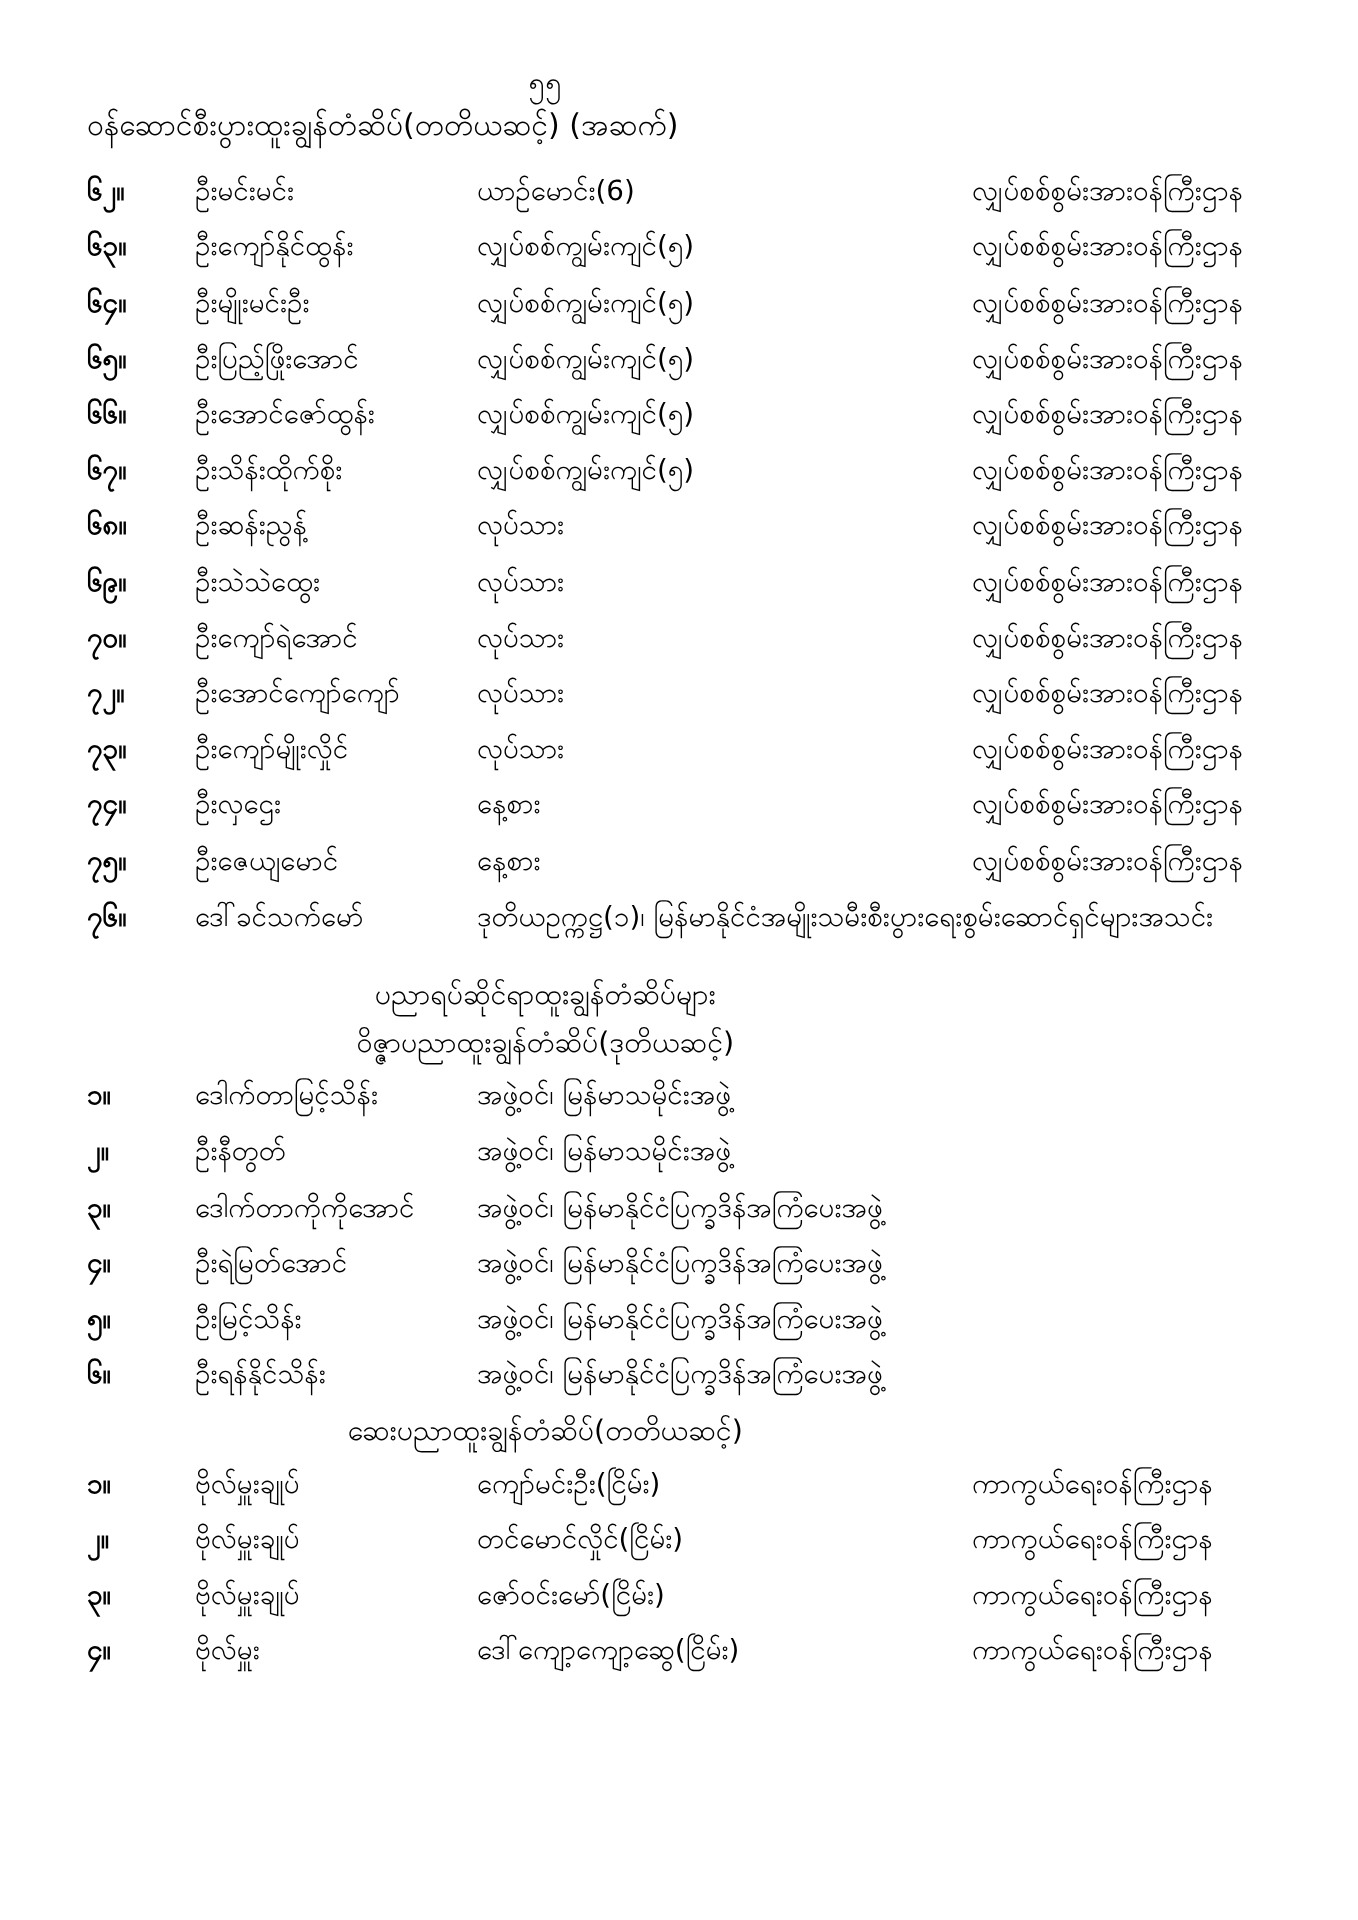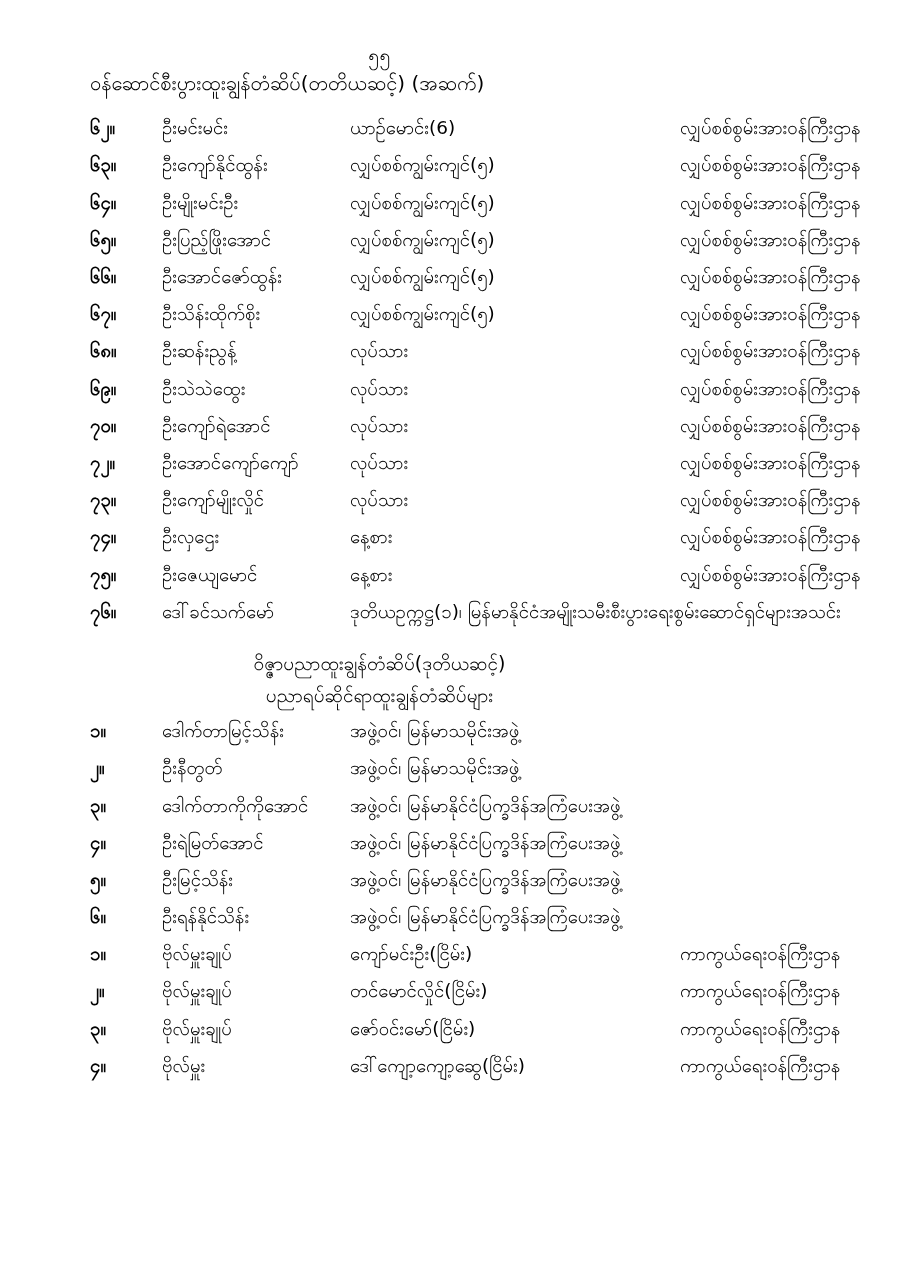--- a/index.html
+++ b/index.html
@@ -11,21 +11,21 @@
     width: 905px;
     min-height: 1280px;
     font-family: "DejaVu Sans", "Liberation Sans", sans-serif;
     color: #000000;
   }
   .page {
     position: relative;
     width: 727px;
     min-height: 1280px;
     box-sizing: border-box;
-    padding: 44px 58px 20px 90px;
+    padding: 44px 58px 20px 58px;
   }
   .page-number {
     text-align: center;
     font-size: 19px;
     line-height: 1.25;
     margin: 0 0 2px 0;
     letter-spacing: 0.5px;
   }
   .doc-title {
     text-align: left;
@@ -172,22 +172,22 @@
         <td class="col-dept"></td>
       </tr>
       <tr>
         <td class="col-no"></td>
         <td class="col-name"></td>
         <td class="col-role-wide" colspan="2"></td>
       </tr>
     </tbody>
   </table>
 
+  <div class="section-heading">ပညာရပ်ဆိုင်ရာထူးချွန်တံဆိပ်များ</div>
   <div class="section-heading">ဝိဇ္ဇာပညာထူးချွန်တံဆိပ်(ဒုတိယဆင့်)</div>
-  <div class="section-heading">ပညာရပ်ဆိုင်ရာထူးချွန်တံဆိပ်များ</div>
 
   <table class="listing">
     <tbody>
       <tr>
         <td class="col-no">၁။</td>
         <td class="col-name">ဒေါက်တာမြင့်သိန်း</td>
         <td class="col-role-wide" colspan="2">အဖွဲ့ဝင်၊ မြန်မာသမိုင်းအဖွဲ့</td>
       </tr>
       <tr>
         <td class="col-no">၂။</td>
@@ -210,20 +210,21 @@
         <td class="col-role-wide" colspan="2">အဖွဲ့ဝင်၊ မြန်မာနိုင်ငံပြက္ခဒိန်အကြံပေးအဖွဲ့</td>
       </tr>
       <tr>
         <td class="col-no">၆။</td>
         <td class="col-name">ဦးရန်နိုင်သိန်း</td>
         <td class="col-role-wide" colspan="2">အဖွဲ့ဝင်၊ မြန်မာနိုင်ငံပြက္ခဒိန်အကြံပေးအဖွဲ့</td>
       </tr>
     </tbody>
   </table>
 
+  <div class="section-heading">ဆေးပညာထူးချွန်တံဆိပ်(တတိယဆင့်)</div>
 
   <table class="listing">
     <tbody>
       <tr>
         <td class="col-no">၁။</td>
         <td class="col-name">ဗိုလ်မှူးချုပ်</td>
         <td class="col-role">ကျော်မင်းဦး(ငြိမ်း)</td>
         <td class="col-dept">ကာကွယ်ရေးဝန်ကြီးဌာန</td>
       </tr>
       <tr>

